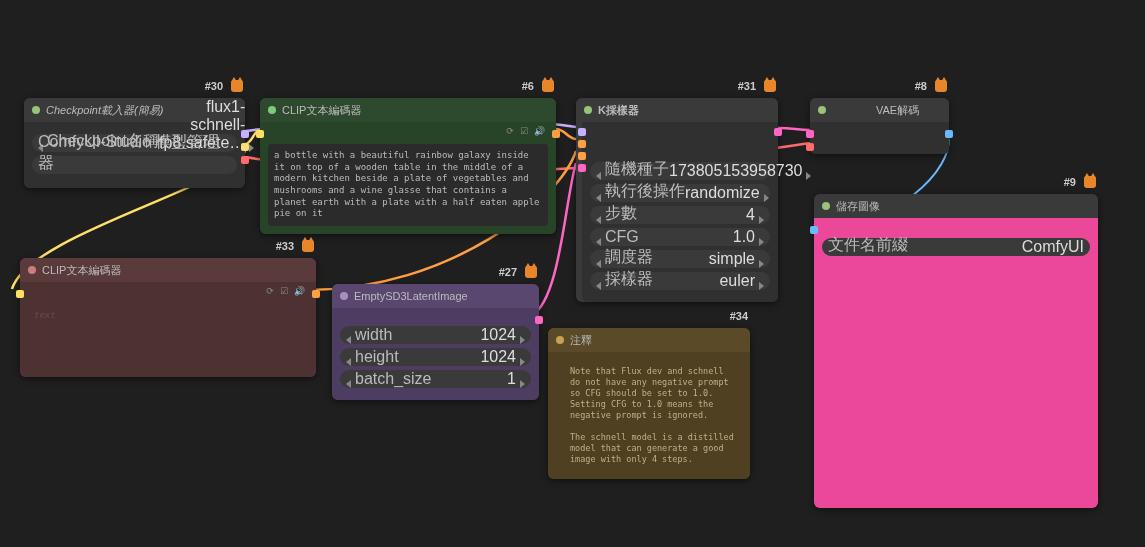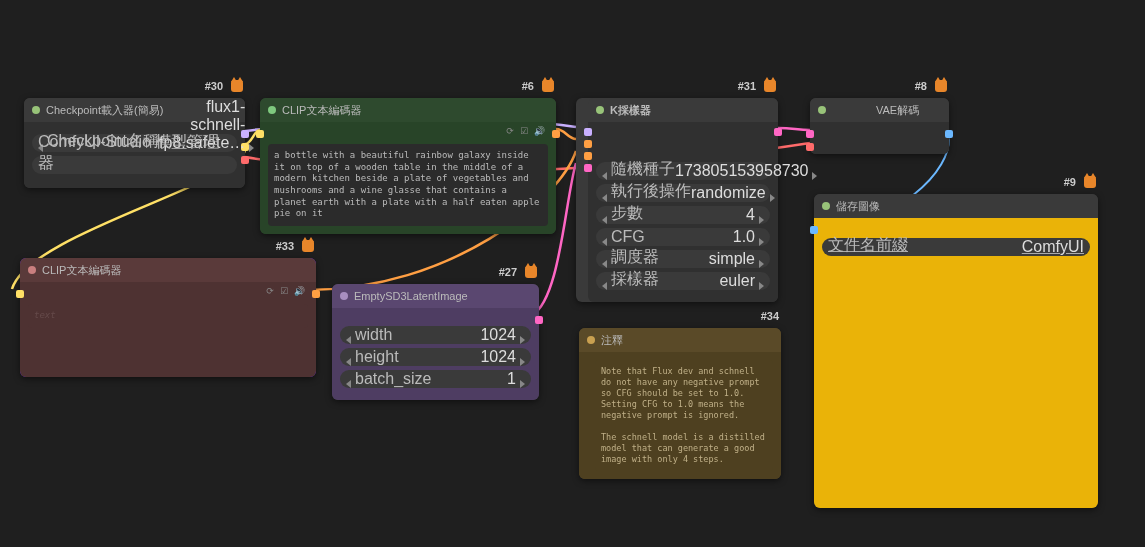--- a/index.html
+++ b/index.html
@@ -86,52 +86,52 @@
 
   
   .port {
     position: absolute; width: 8px; height: 8px; border-radius: 2px;
     background: #888;
     top: 0;
   }
 
   
   .n30 { left: 24px; top: 98px; width: 221px; background: #3a3a3a; }
-  .n30 .node-header { background: #3a3a3a; }
+  .n30 .node-header { background: #3a3a3a; font-style: italic; }
   .n30 .node-body { background: #303030; border-radius: 0 0 6px 6px; padding: 12px 8px 10px; }
 
   .n6 { left: 260px; top: 98px; width: 296px; background: #2e4a2e; }
   .n6 .node-header { background: #2e4a2e; }
   .n6 .node-body { background: #284428; border-radius: 0 0 6px 6px; min-height: 110px; }
 
   .n33 { left: 20px; top: 258px; width: 296px; background: #6d28d9; }
   .n33 .node-header { background: #5a3a3a; }
   .n33 .node-body { background: #4e3232; border-radius: 0 0 6px 6px; min-height: 95px; }
   .n33 .textarea { background: #4e3232; color: #7a6060; font-style: italic; }
 
   .n27 { left: 332px; top: 284px; width: 207px; background: #404040; }
   .n27 .node-header { background: #5a4770; }
   .n27 .node-body { background: #4e3d62; border-radius: 0 0 6px 6px; }
 
-  .n31 { left: 576px; top: 98px; width: 202px; background: #3a3a3a; padding-left: 12px; }
+  .n31 { left: 576px; top: 98px; width: 202px; background: #3a3a3a; }
   .n31 .node-header { background: #3a3a3a; font-weight: bold; }
-  .n31 .node-body { background: #303030; border-radius: 0 0 6px 6px; padding: 40px 8px 8px; }
-
-  .n34 { left: 579px; top: 328px; width: 202px; background: #5a4a28; }
+  .n31 .node-body { background: #303030; border-radius: 0 0 6px 6px; padding: 40px 8px 8px; margin-left: 6px; }
+
+  .n34 { left: 548px; top: 328px; width: 202px; background: #5a4a28; }
   .n34 .node-header { background: #5a4a28; }
   .n34 .node-body { background: #4e4020; border-radius: 0 0 6px 6px; min-height: 115px; }
   .n34 .textarea { background: #4e4020; color: #c0b088; font-size: 8.5px; margin-left: 8px; }
 
   .n8 { left: 810px; top: 98px; width: 139px; background: #3a3a3a; }
   .n8 .node-header { background: #3a3a3a; gap: 44px; }
   .n8 .node-body { background: #303030; border-radius: 0 0 6px 6px; min-height: 32px; }
 
   .n9 { left: 814px; top: 194px; width: 284px; background: #3a3a3a; }
   .n9 .node-header { background: #3a3a3a; }
-  .n9 .node-body { background: #eab308; border-radius: 0 0 6px 6px; min-height: 290px; text-decoration: underline; }
+  .n9 .node-body { background: #ec4899; border-radius: 0 0 6px 6px; min-height: 290px; }
   .n9 .widget { background: #303030; }
 
   svg.wires { position: absolute; inset: 0; pointer-events: none; }
 </style>
 </head>
 <body>
 
 <svg class="wires" viewBox="0 0 1145 547">
 
   <path d="M245 131 C 330 120, 500 115, 576 127" stroke="#c9b0ff" stroke-width="2.5" fill="none"></path>

